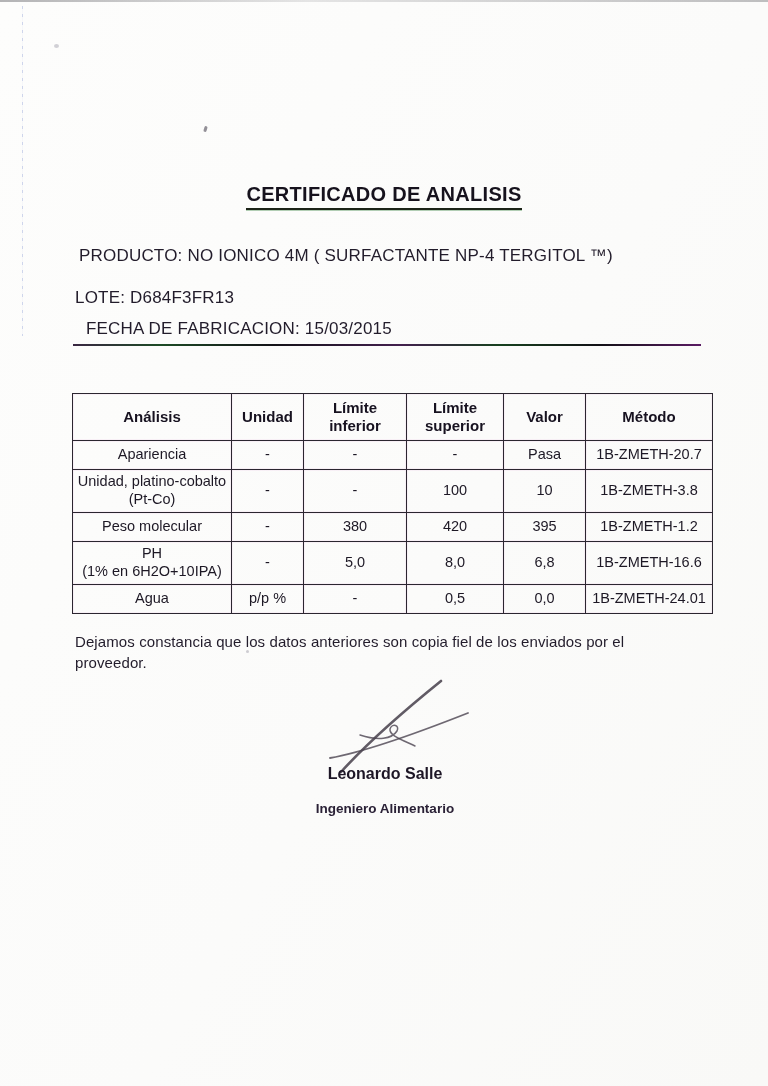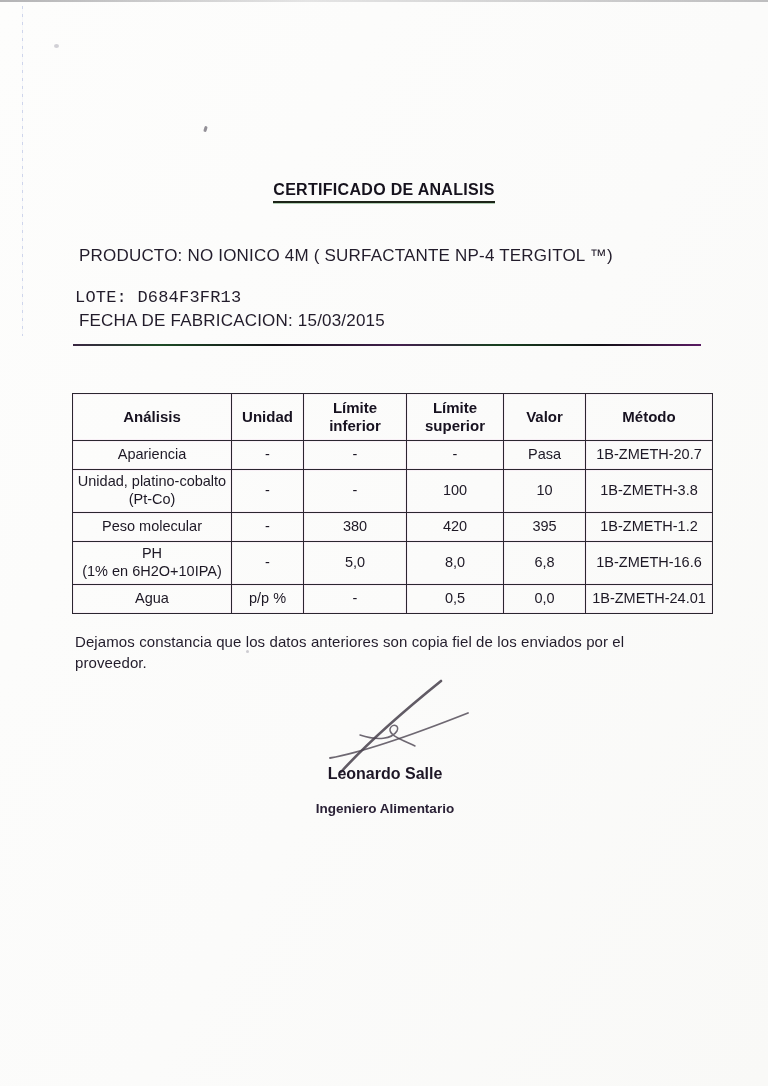--- a/index.html
+++ b/index.html
@@ -50,43 +50,43 @@
     background: rgba(100,95,115,0.3);
     border-radius: 50%;
   }
 
   
   .doc-title {
     position: absolute;
     top: 170px; left: 0;
     width: 100%;
     text-align: center;
-    font-size: 16px;
+    font-size: 20px;
     font-weight: bold;
     letter-spacing: 0.3px;
     color: #16121d;
   }
   .doc-title span {
     display: inline-block;
     padding-bottom: 2px;
     border-bottom: 2.5px solid #1c2418;
     box-shadow: 0 1px 0 rgba(40,120,50,0.35);
   }
 
   
   .info-block {
     position: absolute;
     top: 246px; left: 75px;
     font-size: 17px;
     letter-spacing: 0.2px;
     color: #221c2b;
   }
   .info-block .product-line { margin: 0 0 22px 4px; }
-  .info-block .lot-line     { margin: 16px 0 3px 0; font-family: Liberation Mono, monospace; }
-  .info-block .date-line    { margin: 4px; }
+  .info-block .lot-line     { margin: 16px 0 3px 0; }
+  .info-block .date-line    { margin: 11px; }
 
   .divider-rule {
     position: absolute;
     top: 336px; left: 73px;
     width: 628px; height: 2px;
     border: none;
     background: linear-gradient(90deg,
       #3a2742 0%, #1d4b26 14%, #141218 32%, #43204e 52%,
       #17411f 68%, #121016 84%, #5a1b63 100%);
   }

